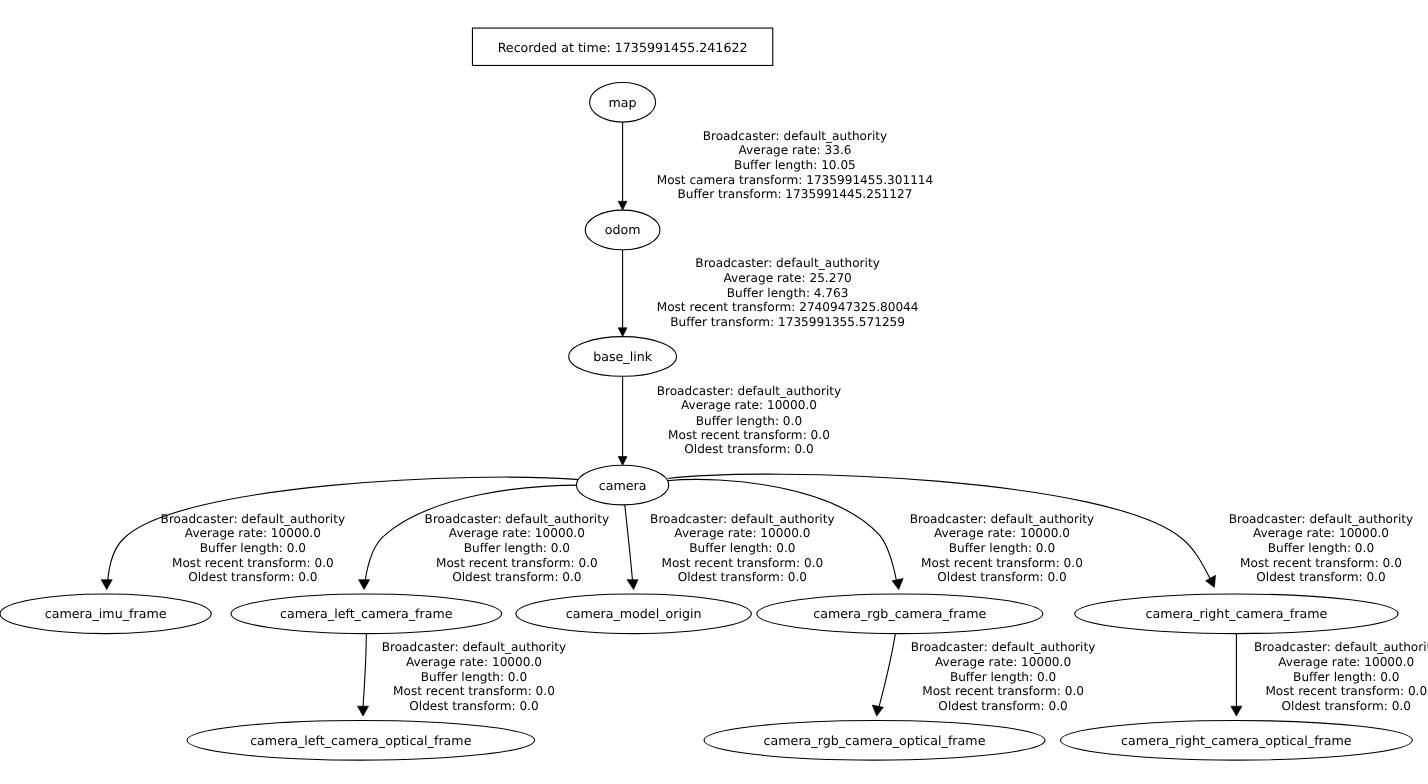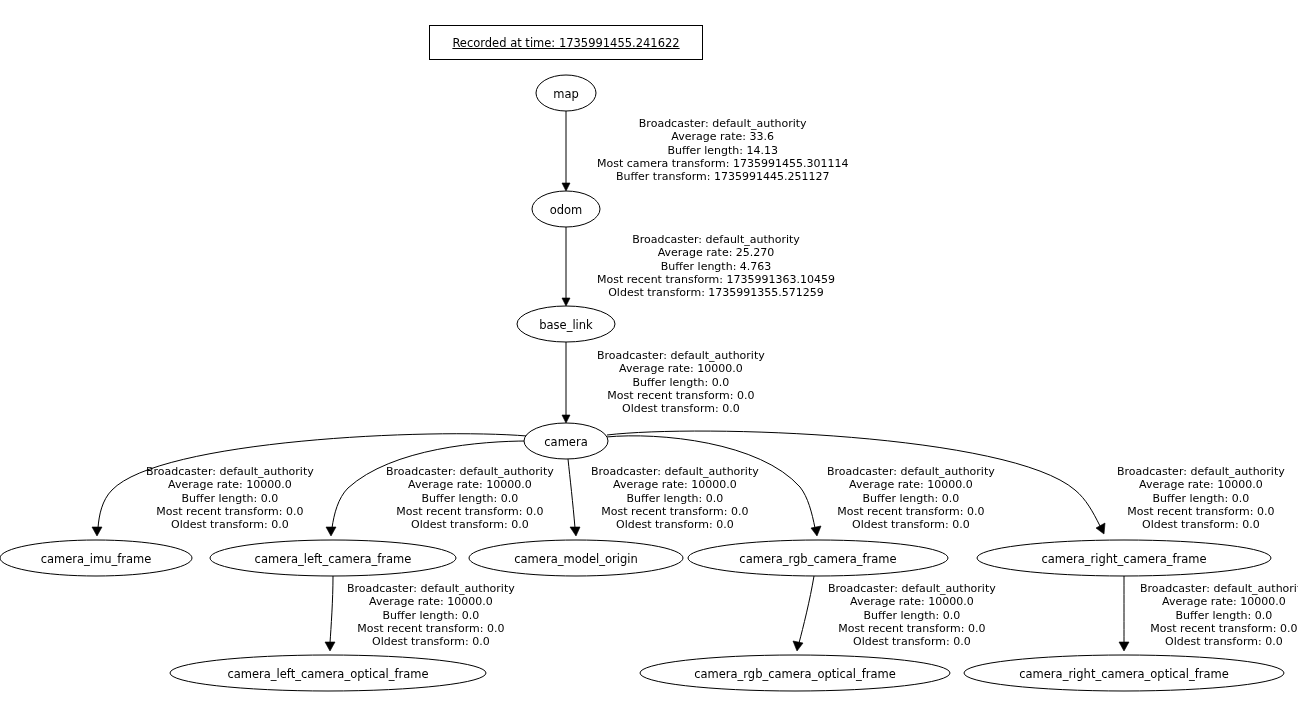--- a/index.html
+++ b/index.html
@@ -121,38 +121,38 @@
         <text x="1124" y="559" class="node-label">camera_right_camera_frame</text>
         <ellipse cx="328" cy="673" rx="158" ry="18" class="node-ellipse"></ellipse>
         <text x="328" y="674" class="node-label">camera_left_camera_optical_frame</text>
         <ellipse cx="795" cy="673" rx="155" ry="18" class="node-ellipse"></ellipse>
         <text x="795" y="674" class="node-label">camera_rgb_camera_optical_frame</text>
         <ellipse cx="1124" cy="673" rx="160" ry="18" class="node-ellipse"></ellipse>
         <text x="1124" y="674" class="node-label">camera_right_camera_optical_frame</text>
       </g>
   </svg>
 
-  <div class="title-box" style="left: 429px; top: 25px; width: 274px; height: 35px; text-decoration: underline;">
+  <div class="title-box" style="left: 429px; top: 25px; width: 274px; height: 35px;">
     <span class="title-box-text">Recorded at time: 1735991455.241622</span>
   </div>
 
   <div id="labels-layer">
       <div class="edge-info" style="left: 597px; top: 117px;">
         <div>Broadcaster: default_authority</div>
         <div>Average rate: 33.6</div>
-        <div>Buffer length: 14.13</div>
+        <div>Buffer length: 10.05</div>
         <div>Most camera transform: 1735991455.301114</div>
         <div>Buffer transform: 1735991445.251127</div>
       </div>
       <div class="edge-info" style="left: 597px; top: 233px;">
         <div>Broadcaster: default_authority</div>
         <div>Average rate: 25.270</div>
         <div>Buffer length: 4.763</div>
-        <div>Most recent transform: 1735991363.10459</div>
-        <div>Oldest transform: 1735991355.571259</div>
+        <div>Most recent transform: 2740947325.80044</div>
+        <div>Buffer transform: 1735991355.571259</div>
       </div>
       <div class="edge-info" style="left: 597px; top: 349px;">
         <div>Broadcaster: default_authority</div>
         <div>Average rate: 10000.0</div>
         <div>Buffer length: 0.0</div>
         <div>Most recent transform: 0.0</div>
         <div>Oldest transform: 0.0</div>
       </div>
       <div class="edge-info" style="left: 146px; top: 465px;">
         <div>Broadcaster: default_authority</div>

